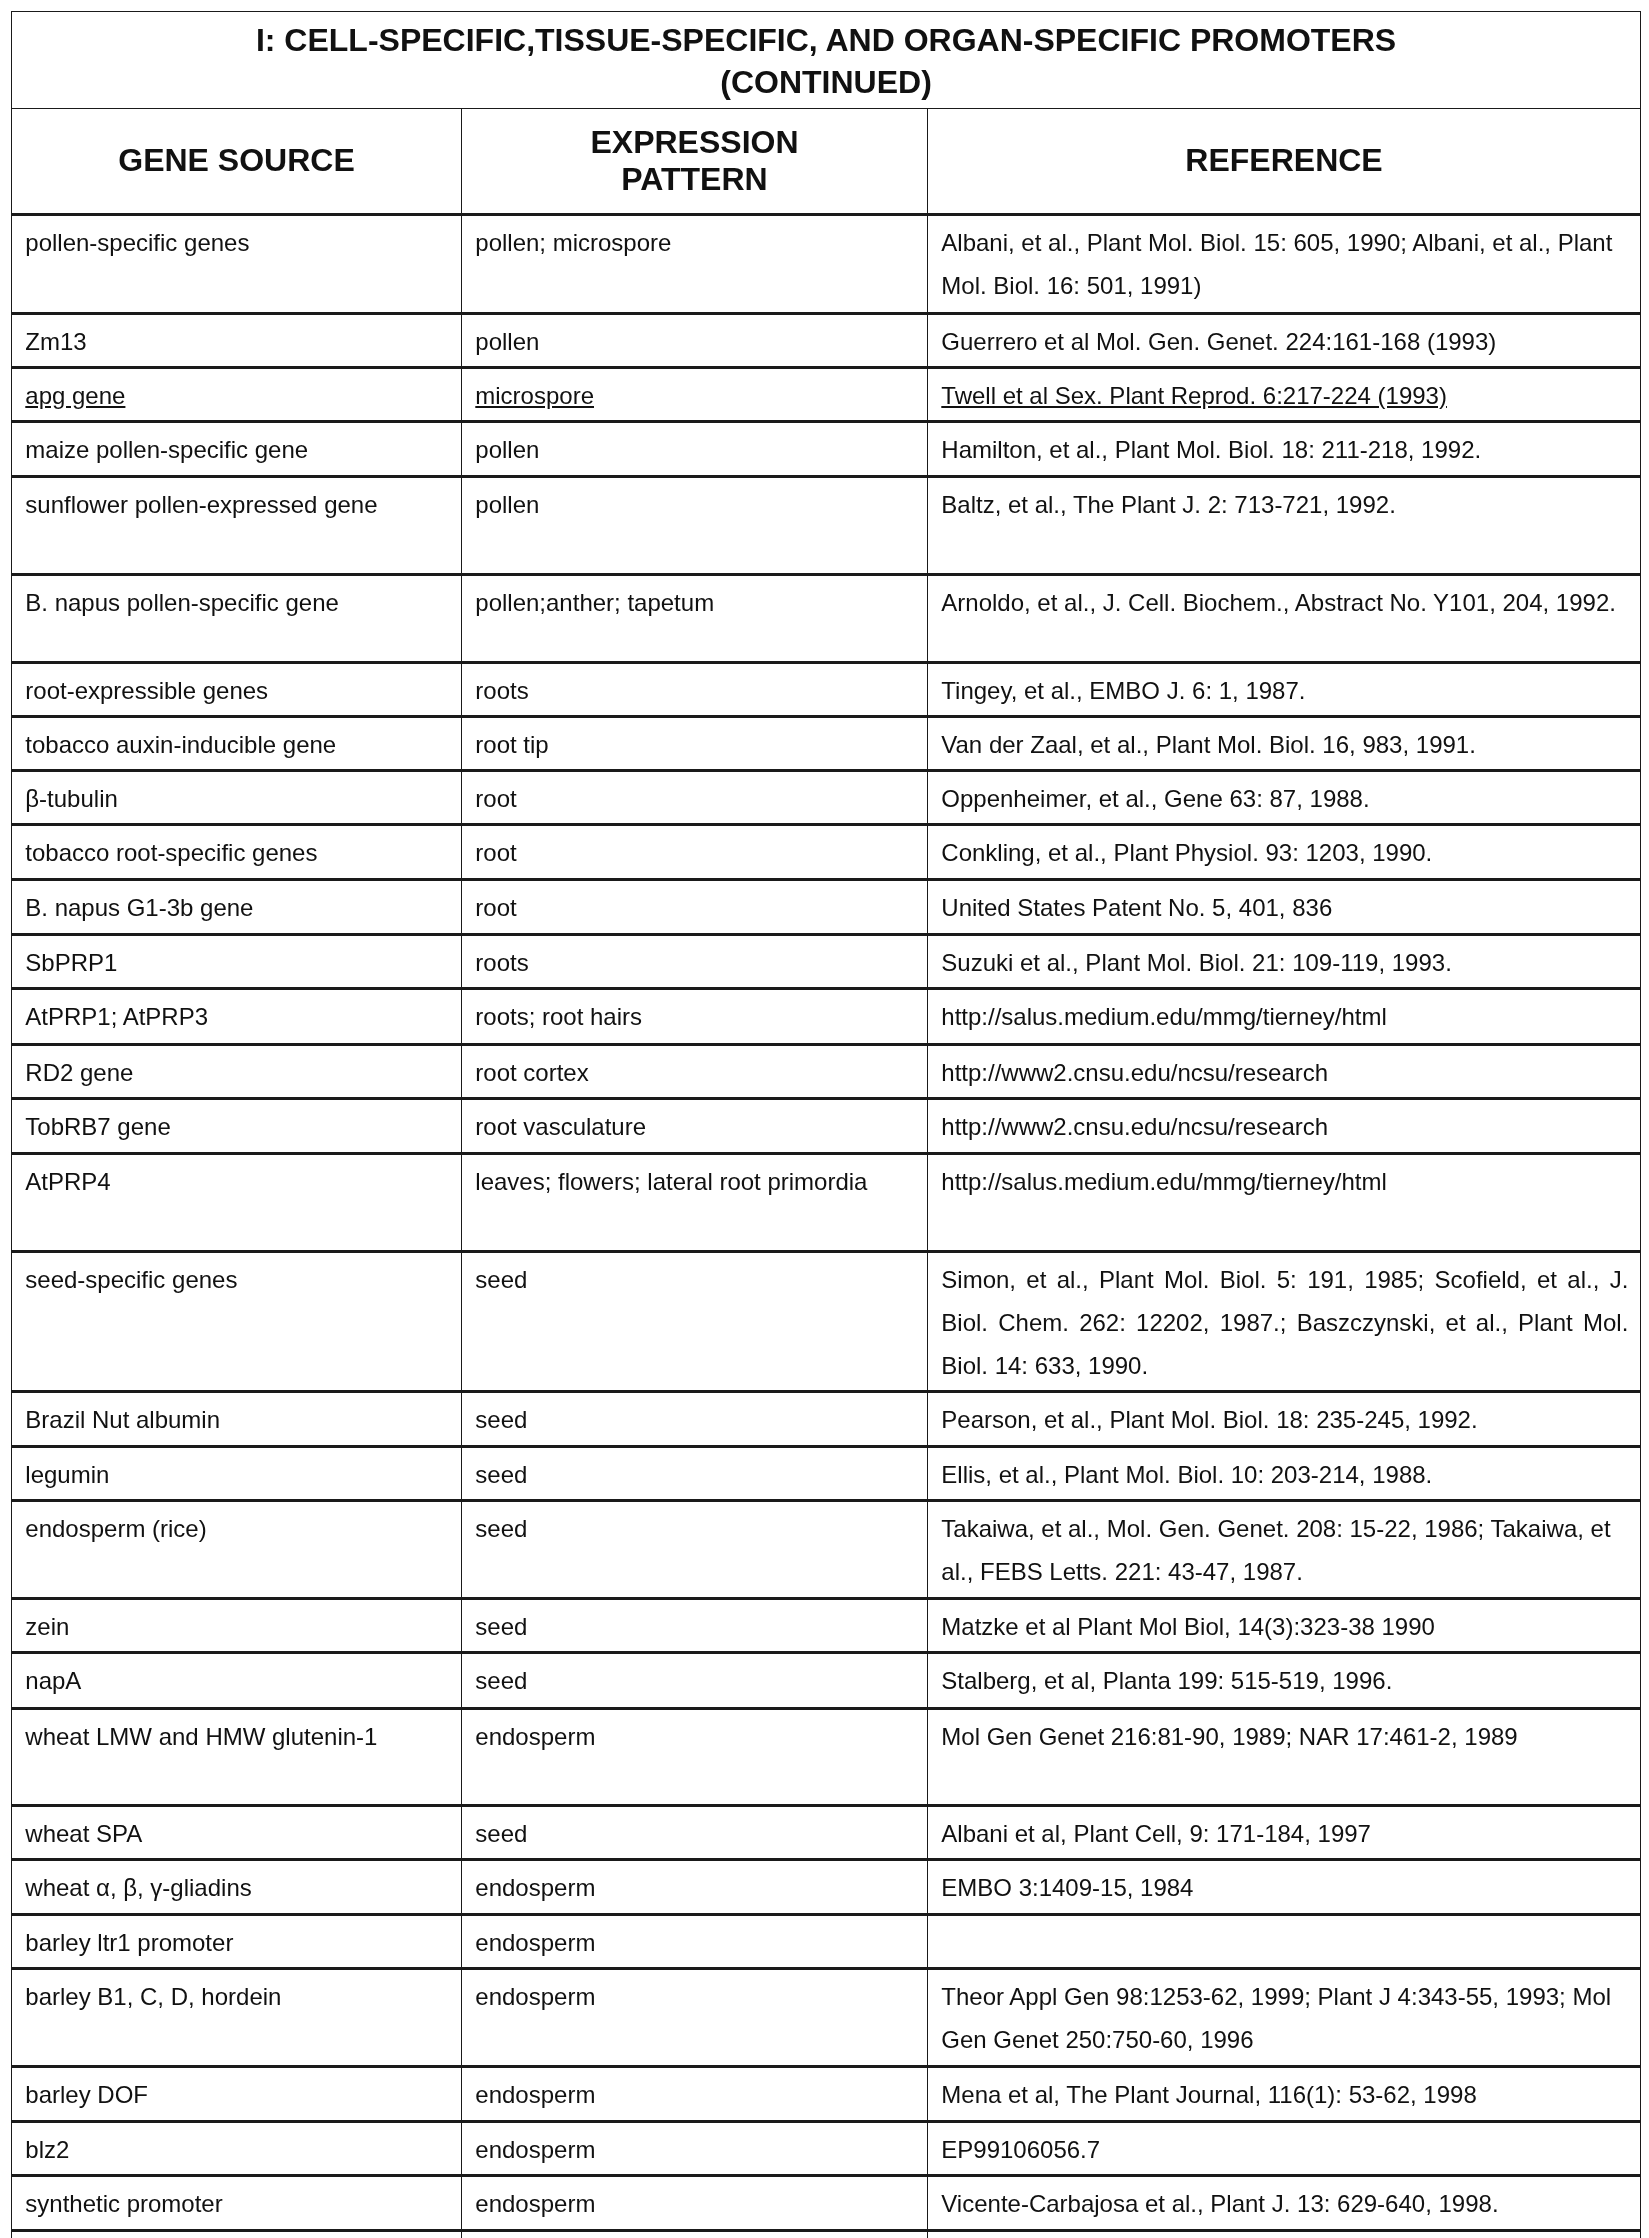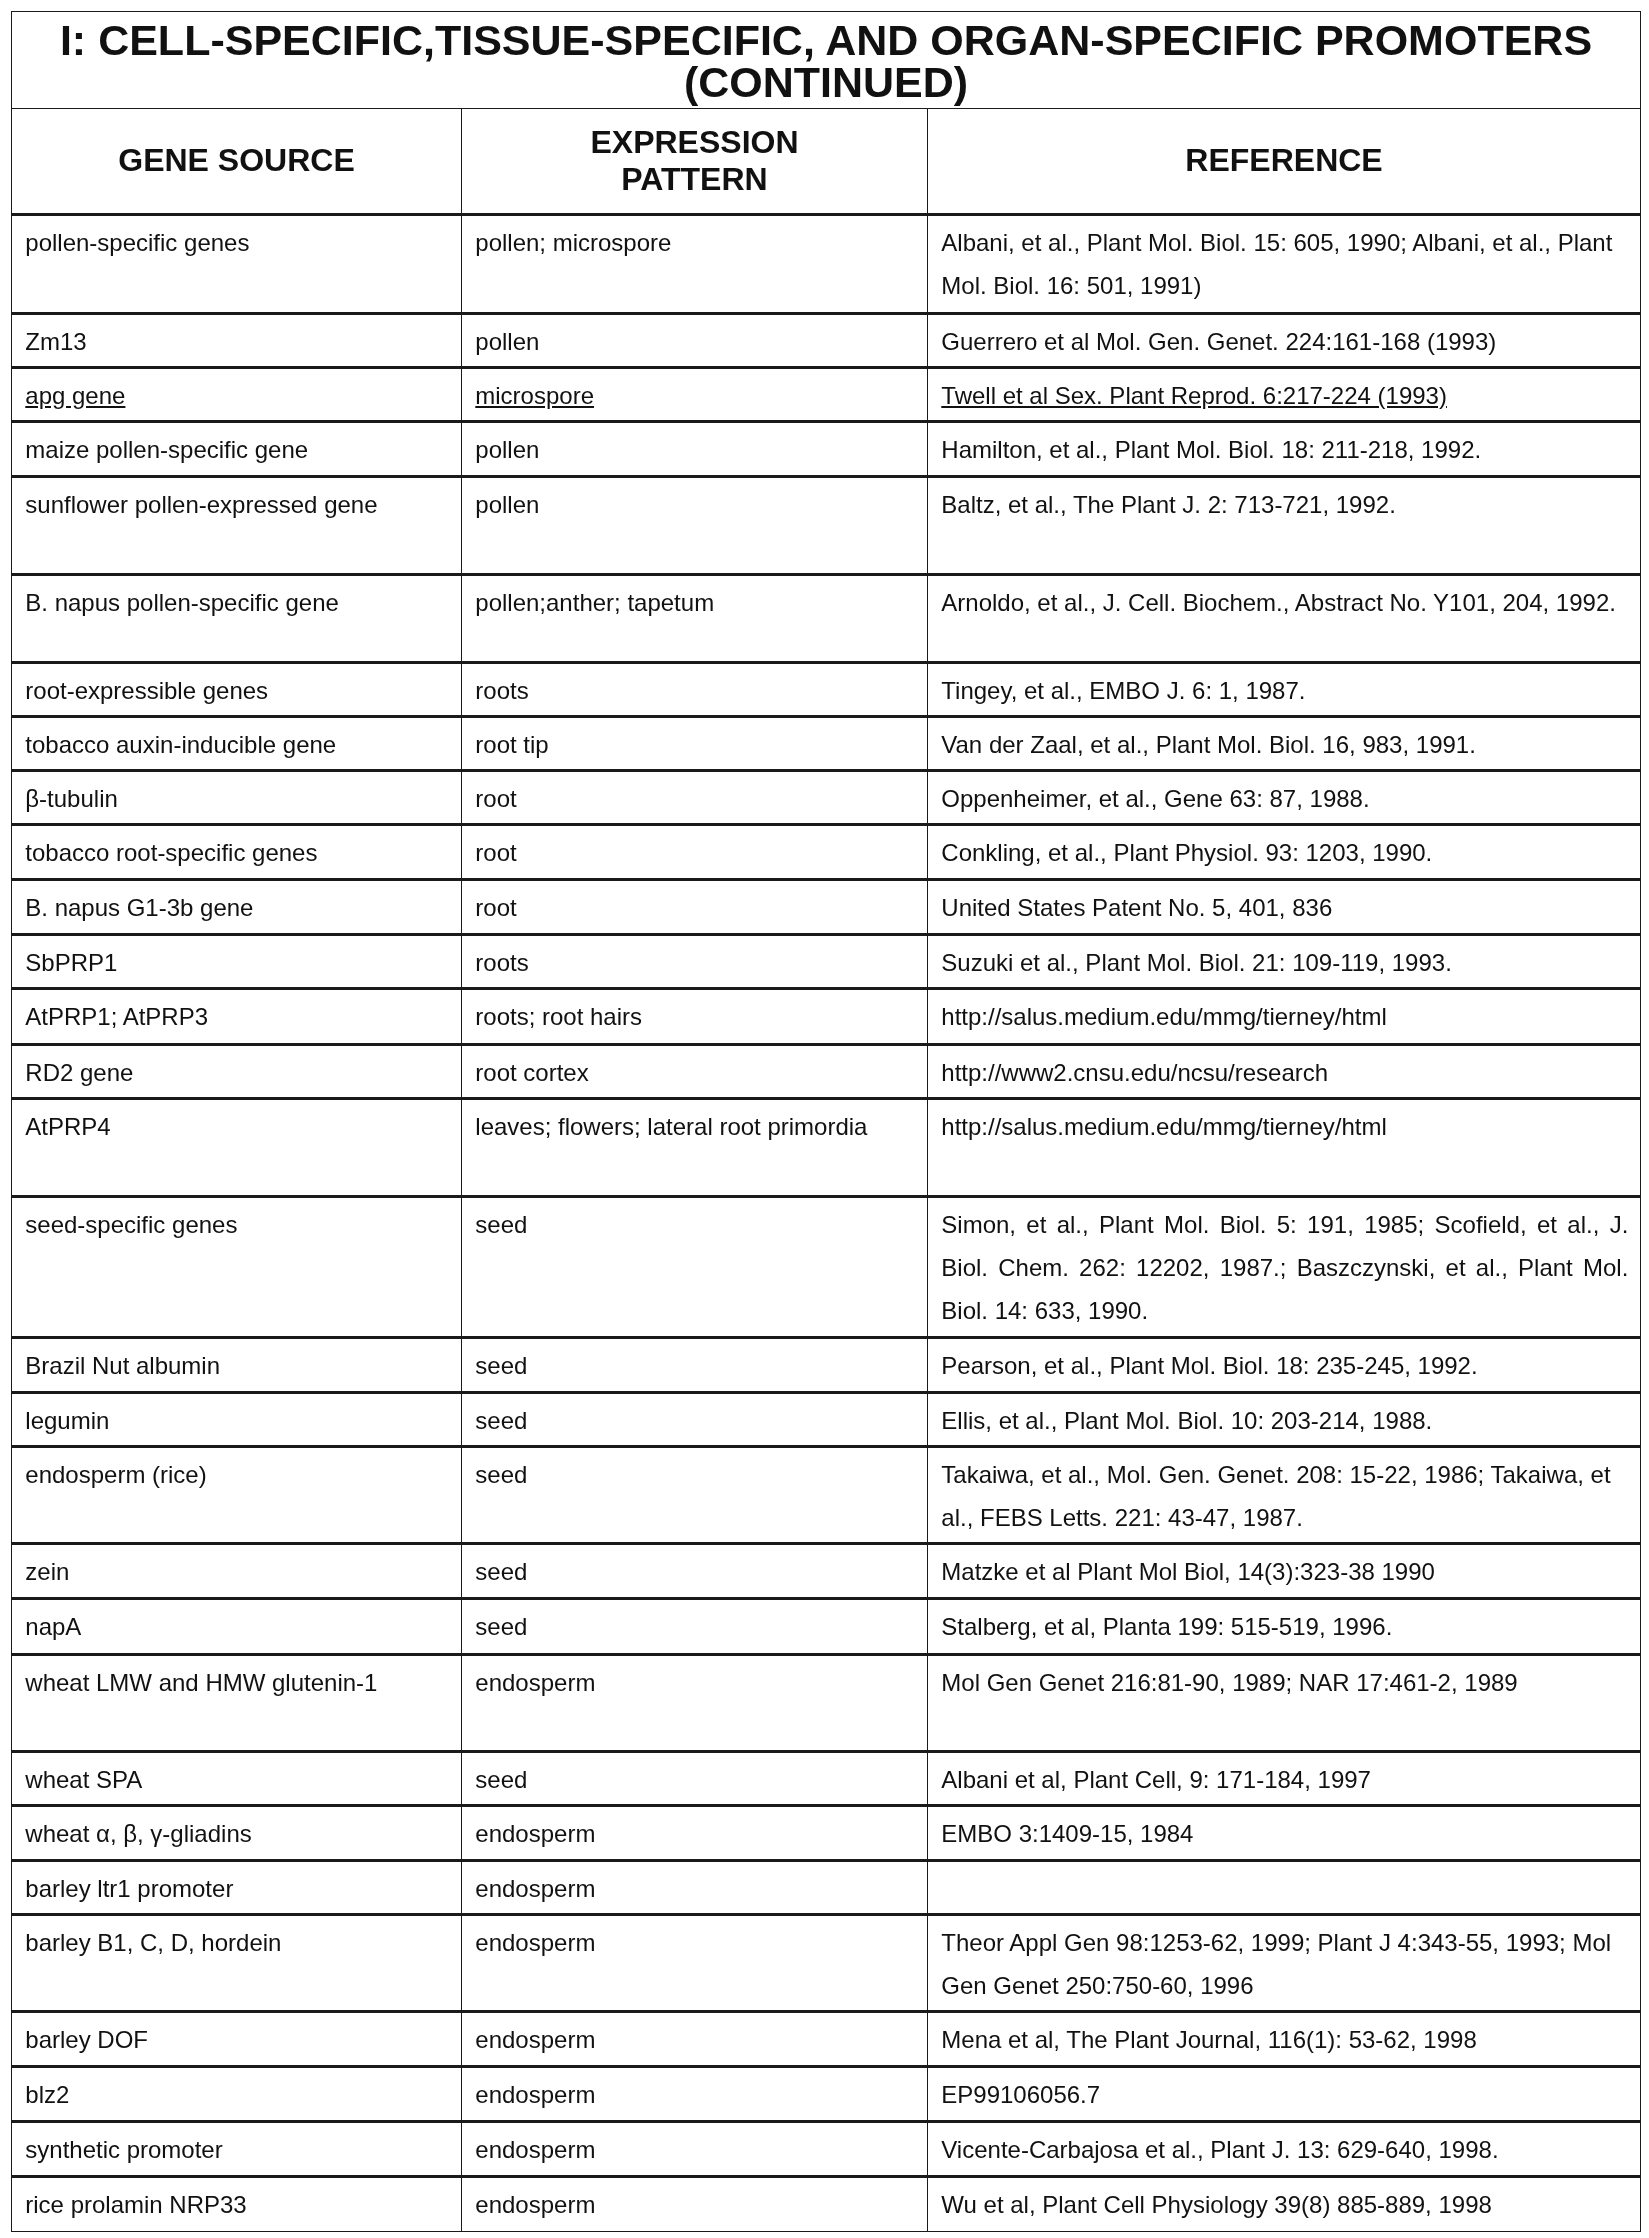--- a/index.html
+++ b/index.html
@@ -2,21 +2,21 @@
 <html style="font-size:13.3px"><head>
 <meta charset="utf-8">
 <style>
   html, body { margin: 0; padding: 0; background: #ffffff; }
   body { width: 1650px; height: 2239px; position: relative; overflow: hidden;
          font-family: "Liberation Sans", "DejaVu Sans", sans-serif; color: #111; }
   table.doc { position: absolute; left: 11px; top: 11px; width: 1630px;
               border-collapse: collapse; table-layout: fixed; }
   table.doc td, table.doc th { border: 1.7px solid #1a1a1a; vertical-align: top; padding: 0; }
   table.doc tr.row td { border-top: 3.3px solid #1a1a1a; }
-  .title-cell { text-align: center; font-weight: bold; font-size: 43px; line-height: 42px;
+  .title-cell { text-align: center; font-weight: bold; font-size: 32px; line-height: 42px;
                 padding: 6.7px 8.3px 5px 8.3px !important; height: 86px; box-sizing: border-box; }
   .hdr { font-weight: bold; font-size: 32px; line-height: 37px; text-align: center;
          vertical-align: middle !important; height: 104px; }
   .cell { font-size: 24px; line-height: 43px; padding: 5px 11.7px 3.3px 13.3px !important; }
   .c1 .cell, td.c1 { }
   td.c3 { padding-right: 11.7px !important; }
   .just { text-align: justify; }
 </style>
 </head>
 <body>
@@ -107,20 +107,25 @@
       <tr class="row" style="height: 56px;">
         <td class="cell c1">AtPRP1; AtPRP3</td>
         <td class="cell c2">roots; root hairs</td>
         <td class="cell c3">http://salus.medium.edu/mmg/tierney/html</td>
       </tr>
       <tr class="row" style="height: 53px;">
         <td class="cell c1">RD2 gene</td>
         <td class="cell c2">root cortex</td>
         <td class="cell c3">http://www2.cnsu.edu/ncsu/research</td>
       </tr>
+      <tr class="row" style="height: 53px;">
+        <td class="cell c1">TobRB7 gene</td>
+        <td class="cell c2">root vasculature</td>
+        <td class="cell c3">http://www2.cnsu.edu/ncsu/research</td>
+      </tr>
       <tr class="row" style="height: 98px;">
         <td class="cell c1">AtPRP4</td>
         <td class="cell c2">leaves; flowers; lateral root primordia</td>
         <td class="cell c3">http://salus.medium.edu/mmg/tierney/html</td>
       </tr>
       <tr class="row" style="height: 125px;">
         <td class="cell c1">seed-specific genes</td>
         <td class="cell c2">seed</td>
         <td class="cell c3 just">Simon, et al., Plant Mol. Biol. 5: 191, 1985; Scofield, et al., J. Biol. Chem. 262: 12202, 1987.; Baszczynski, et al., Plant Mol. Biol. 14: 633, 1990.</td>
       </tr>

